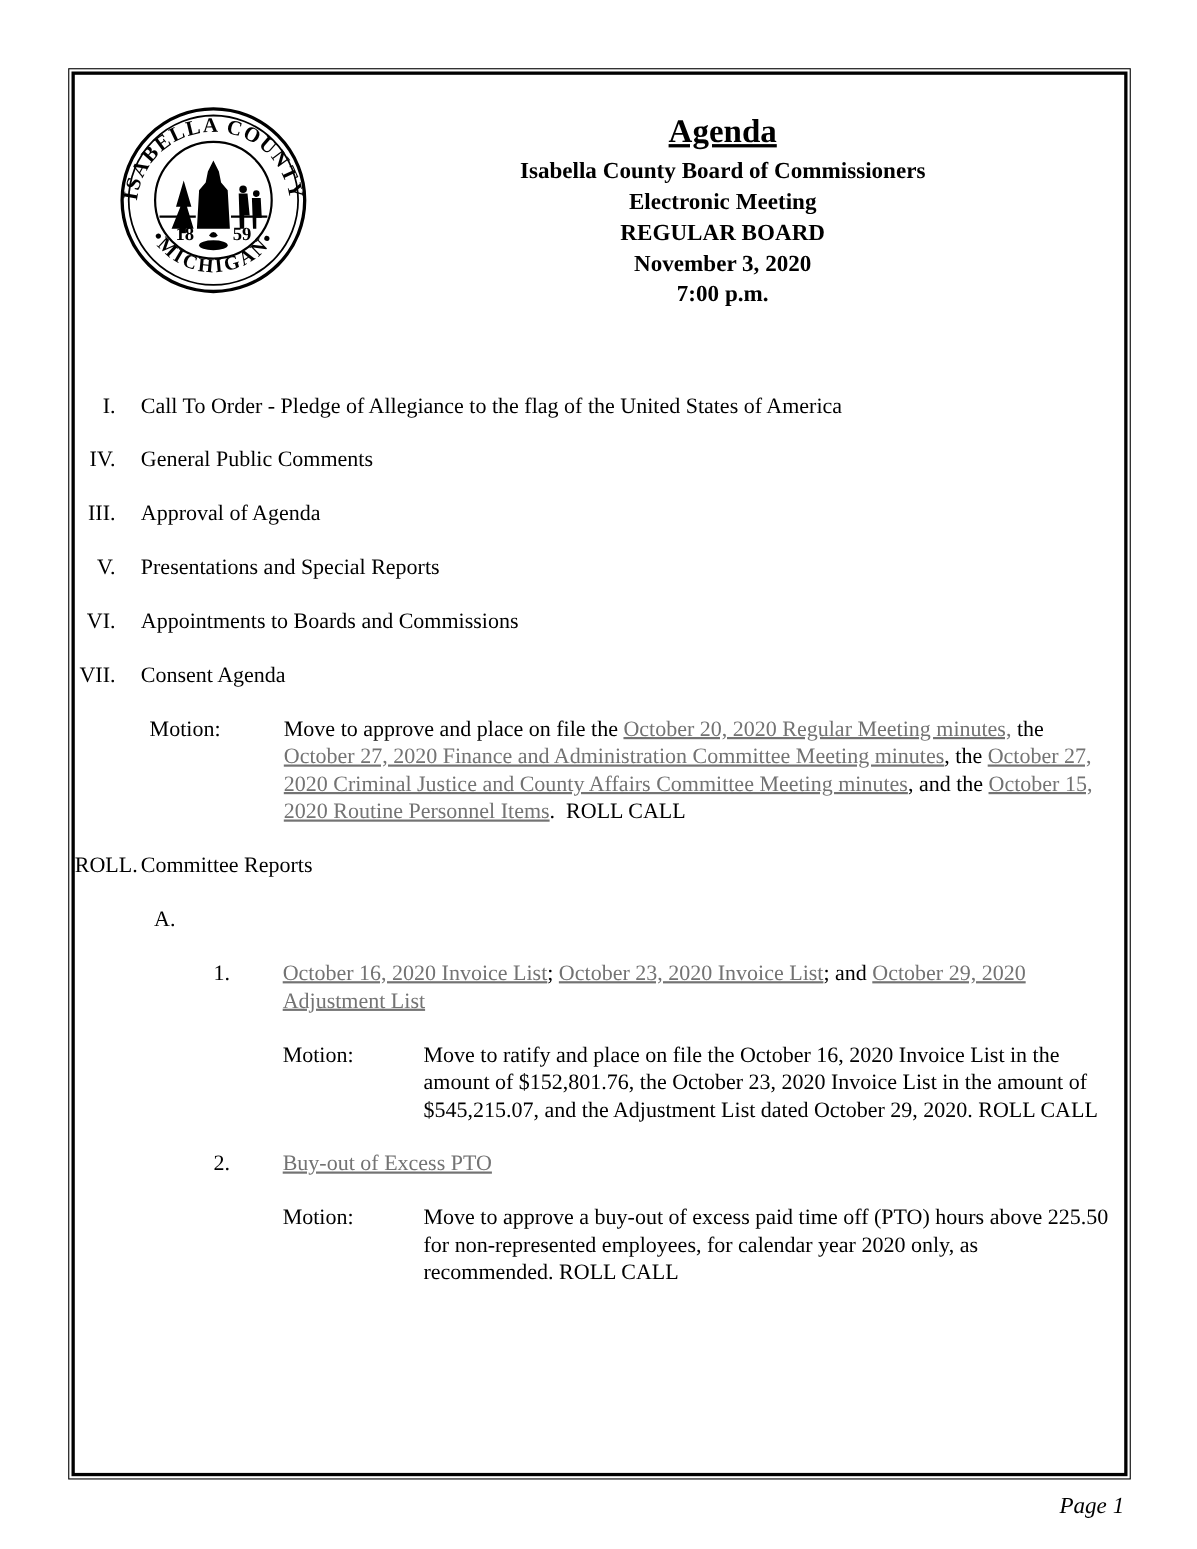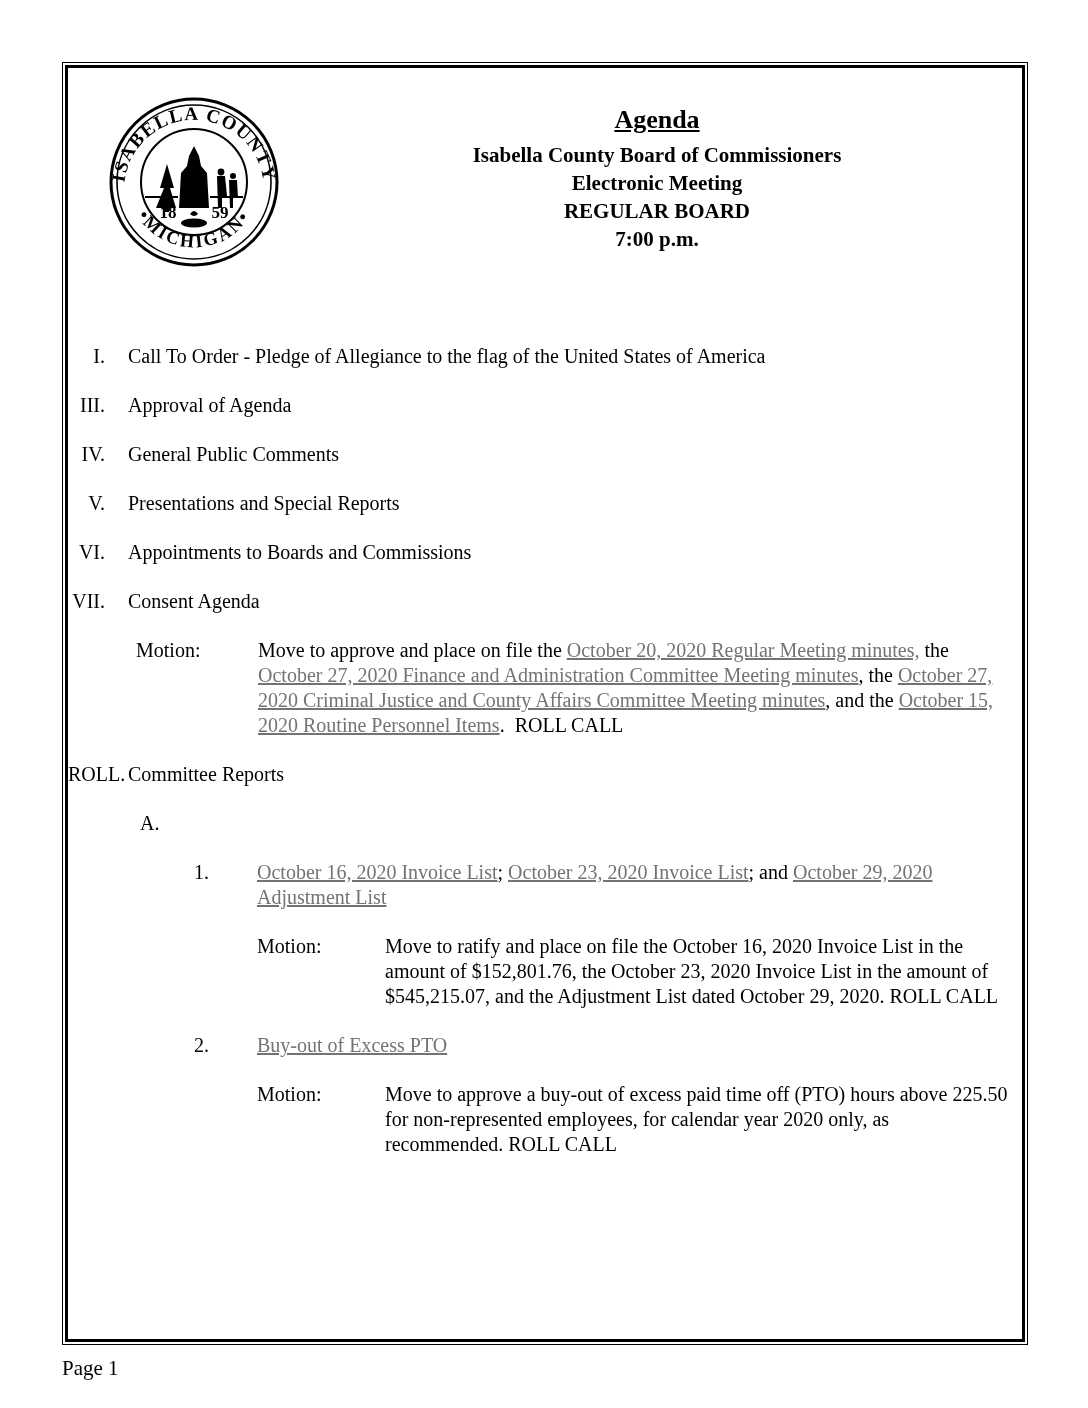--- a/index.html
+++ b/index.html
@@ -16,21 +16,21 @@
   .page-border-inner {
     width:100%; height:100%; border:3px solid #000; overflow:hidden;
   }
   .content { padding-top:24px; }
 
   
   .header { display:flex; align-items:flex-start; }
   .seal-wrap { flex:none; margin-left:40px; margin-top:4px; width:172px; height:172px; }
   .header-text { flex:1; text-align:center; padding-left:12px; padding-top:10px; }
   .doc-title {
-    font-size:26px; font-weight:bold; text-decoration:underline;
+    font-size:30px; font-weight:bold; text-decoration:underline;
     line-height:36px; margin-bottom:3px;
   }
   .hline { font-size:21px; font-weight:bold; line-height:28px; }
 
   
   .agenda { margin-top:76px; }
   .row { display:flex; margin-bottom:24px; line-height:25px; }
   .rnum { flex:none; width:37px; text-align:right; white-space:nowrap; }
   .rtext { padding-left:23px;text-align:center; }
 
@@ -50,21 +50,21 @@
 
   
   .motion-item { margin-left:189px; }
   .motion-item .mlabel { flex:none; width:128px; }
   .motion-item .mtext { width:625px; }
 
   a.doclink { color:#737373; text-decoration:underline; cursor:pointer; }
 
   .footer {
     position:absolute; left:62px; top:1356px; width:964px;
-    padding-right:4px; font-size:21px;
+    text-align:right; padding-right:4px; font-size:21px;font-style:italic;
   }
   svg text { font-family:"Liberation Serif","DejaVu Serif",serif; }
 </style>
 </head>
 <body>
 
 <div class="page-border">
   <div class="page-border-inner">
     <div class="content">
 
@@ -100,36 +100,37 @@
             </g>
             <text x="60" y="122" font-size="17" font-weight="bold" text-anchor="middle" fill="#000">18</text>
             <text x="112" y="122" font-size="17" font-weight="bold" text-anchor="middle" fill="#000">59</text>
           </svg>
         </div>
         <div class="header-text">
           <div class="doc-title">Agenda</div>
           <div class="hline">Isabella County Board of Commissioners</div>
           <div class="hline">Electronic Meeting</div>
           <div class="hline">REGULAR BOARD</div>
+          <div class="hline">November 3, 2020</div>
           <div class="hline">7:00 p.m.</div>
         </div>
       </div>
 
       <div class="agenda">
         <div class="row">
           <span class="rnum">I.</span>
           <span class="rtext">Call To Order - Pledge of Allegiance to the flag of the United States of America</span>
         </div>
         <div class="row">
+          <span class="rnum">IV.</span>
+          <span class="rtext">General Public Comments</span>
+        </div>
+        <div class="row">
           <span class="rnum">III.</span>
           <span class="rtext">Approval of Agenda</span>
-        </div>
-        <div class="row">
-          <span class="rnum">IV.</span>
-          <span class="rtext">General Public Comments</span>
         </div>
         <div class="row">
           <span class="rnum">V.</span>
           <span class="rtext">Presentations and Special Reports</span>
         </div>
         <div class="row">
           <span class="rnum">VI.</span>
           <span class="rtext">Appointments to Boards and Commissions</span>
         </div>
         <div class="row">

